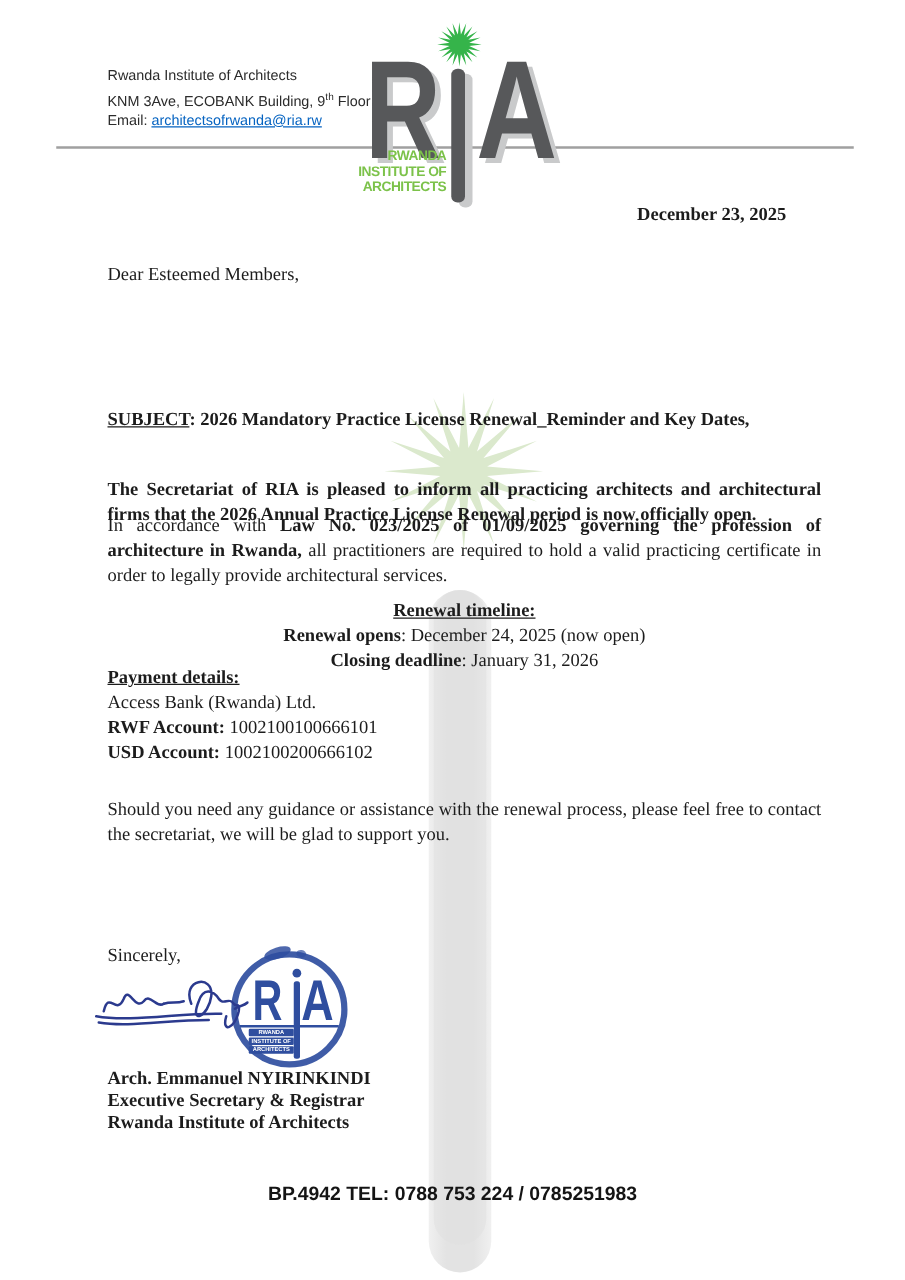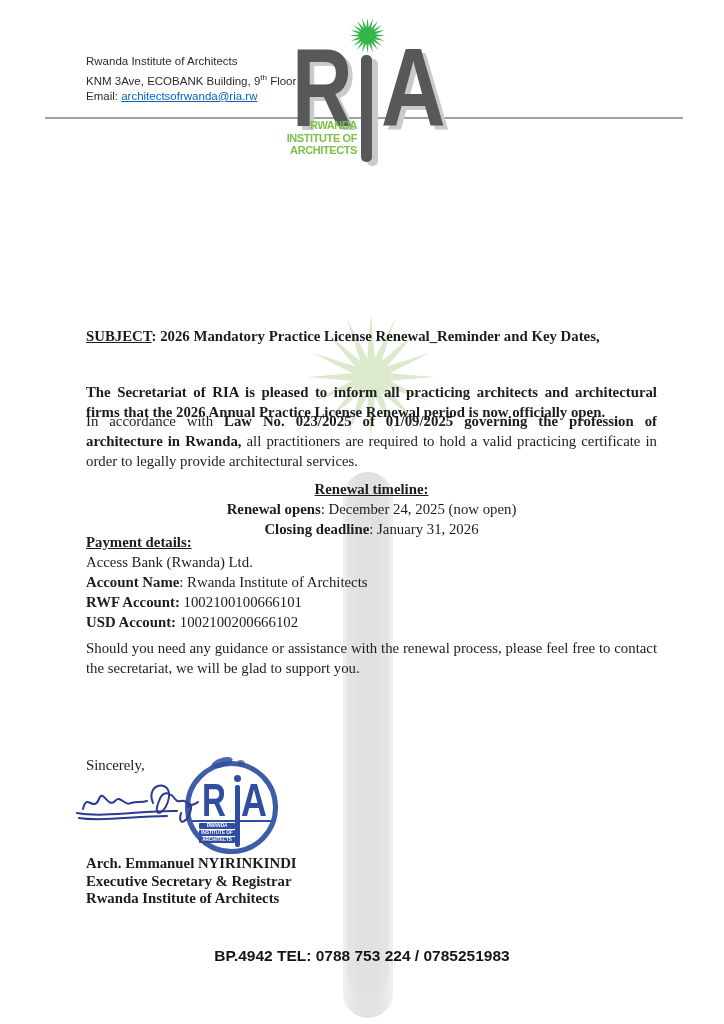--- a/index.html
+++ b/index.html
@@ -122,39 +122,40 @@
     <span class="logo-letter logo-r">R</span>
     <div class="logo-ibar"></div>
     <span class="logo-letter logo-a">A</span>
     <div class="logo-tagline">
       <div>RWANDA</div>
       <div>INSTITUTE OF</div>
       <div>ARCHITECTS</div>
     </div>
   </div>
 
-
+  <div class="blk date-line">December 23, 2025</div>
+
+  <div class="blk salutation">Dear Esteemed Members,</div>
 
 
   <div class="blk p-subject"><span class="u">SUBJECT</span><span>: 2026 Mandatory Practice License Renewal_Reminder and Key Dates,</span></div>
 
   <div class="blk just p-announce">The Secretariat of RIA is pleased to inform all practicing architects and architectural firms that the 2026 Annual Practice License Renewal period is now officially open.</div>
 
   <div class="blk just p-law"><span>In accordance with </span><span class="b">Law No. 023/2025 of 01/09/2025 governing the profession of architecture in Rwanda,</span><span> all practitioners are required to hold a valid practicing certificate in order to legally provide architectural services.</span></div>
 
   <div class="blk p-timeline">
     <div class="b u">Renewal timeline:</div>
     <div><span class="b">Renewal opens</span><span>: December 24, 2025 (now open)</span></div>
     <div><span class="b">Closing deadline</span><span>: January 31, 2026</span></div>
   </div>
 
   <div class="blk p-payment">
     <div class="b u">Payment details:</div>
     <div>Access Bank (Rwanda) Ltd.</div>
-    <div><span class="b">Account Name</span><span>: Rwanda Institute of Architects</span></div>
     <div><span class="b">RWF Account:</span><span> 1002100100666101</span></div>
     <div><span class="b">USD Account:</span><span> 1002100200666102</span></div>
   </div>
 
   <div class="blk just p-support">Should you need any guidance or assistance with the renewal process, please feel free to contact the secretariat, we will be glad to support you.</div>
 
 
   <div class="blk p-sincerely">Sincerely,</div>
 
   <svg class="sig-svg" viewBox="0 0 124 58">

